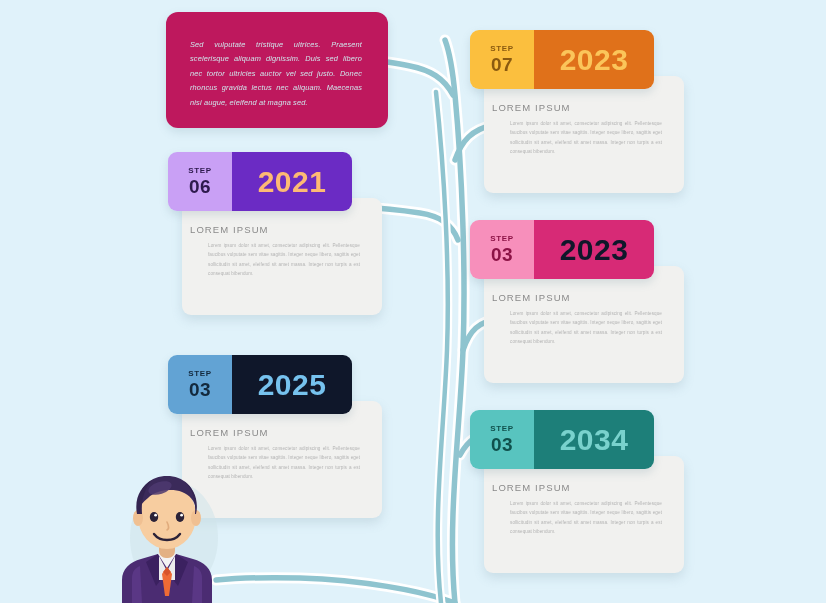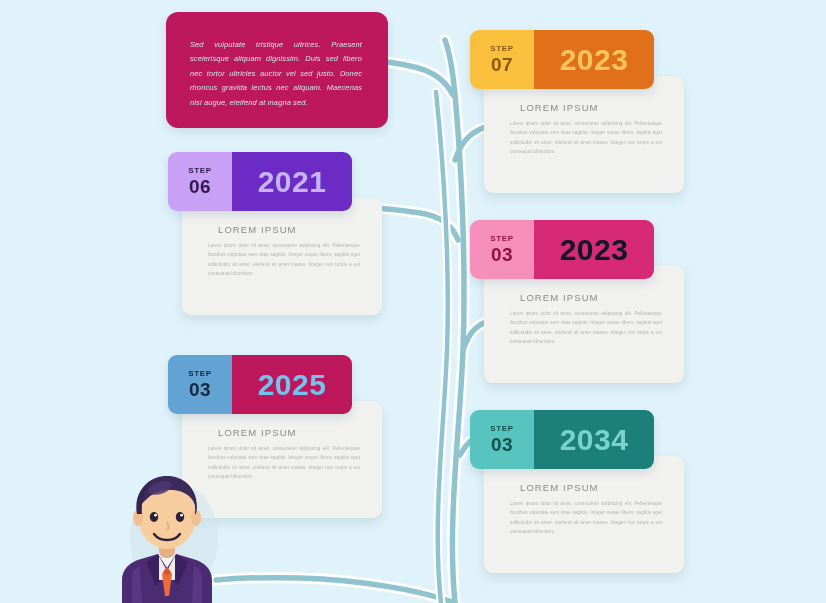--- a/index.html
+++ b/index.html
@@ -67,21 +67,21 @@
     left: 14px;
     top: 46px;
     width: 200px;
     height: 117px;
     background: #f1f1ef;
     border-radius: 9px;
     box-shadow: 0 5px 11px rgba(110,140,155,0.20);
   }
   .card-body .body-title {
     position: absolute;
-    left: 36px;
+    left: 8px;
     top: 26px;
     font-size: 9.5px;
     letter-spacing: 1.1px;
     color: #8a8a8a;
   }
   .card-body .body-text {
     position: absolute;
     left: 26px;
     top: 43px;
     width: 152px;
@@ -202,21 +202,21 @@
   <div class="step-card" id="step-card-1" style="left: 168px; top: 152px;">
     <div class="card-body" style="background: rgb(241, 241, 239);">
       <div class="body-title" style="color: rgb(138, 138, 138);">LOREM IPSUM</div>
       <div class="body-text" style="color: rgb(180, 180, 180);">Lorem ipsum dolor sit amet, consectetur adipiscing elit. Pellentesque faucibus vulputate sem vitae sagittis. Integer neque libero, sagittis eget sollicitudin sit amet, eleifend sit amet massa. Integer non turpis a est consequat bibendum.</div>
     </div>
     <div class="card-header">
       <div class="hdr-step" style="background: rgb(201, 160, 245); color: rgb(46, 26, 77);">
         <div class="step-word">STEP</div>
         <div class="step-num">06</div>
       </div>
-      <div class="hdr-year" style="background: rgb(107, 43, 196); color: #c4b5fd;">2021</div>
+      <div class="hdr-year" style="background: rgb(107, 43, 196); color: #fdba74;">2021</div>
     </div>
   </div>
 
   <div class="step-card" id="step-card-2" style="left: 470px; top: 220px;">
     <div class="card-body" style="background: rgb(241, 241, 239);">
       <div class="body-title" style="color: rgb(138, 138, 138);">LOREM IPSUM</div>
       <div class="body-text" style="color: rgb(180, 180, 180);">Lorem ipsum dolor sit amet, consectetur adipiscing elit. Pellentesque faucibus vulputate sem vitae sagittis. Integer neque libero, sagittis eget sollicitudin sit amet, eleifend sit amet massa. Integer non turpis a est consequat bibendum.</div>
     </div>
     <div class="card-header">
       <div class="hdr-step" style="background: rgb(247, 143, 187); color: rgb(140, 19, 70);">
@@ -230,21 +230,21 @@
   <div class="step-card" id="step-card-3" style="left: 168px; top: 355px;">
     <div class="card-body" style="background: rgb(241, 241, 239);">
       <div class="body-title" style="color: rgb(138, 138, 138);">LOREM IPSUM</div>
       <div class="body-text" style="color: rgb(180, 180, 180);">Lorem ipsum dolor sit amet, consectetur adipiscing elit. Pellentesque faucibus vulputate sem vitae sagittis. Integer neque libero, sagittis eget sollicitudin sit amet, eleifend sit amet massa. Integer non turpis a est consequat bibendum.</div>
     </div>
     <div class="card-header">
       <div class="hdr-step" style="background: rgb(98, 163, 212); color: rgb(19, 41, 61);">
         <div class="step-word">STEP</div>
         <div class="step-num">03</div>
       </div>
-      <div class="hdr-year" style="background: #be185d; color: rgb(118, 194, 238);">2025</div>
+      <div class="hdr-year" style="background: #0f172a; color: rgb(118, 194, 238);">2025</div>
     </div>
   </div>
 
   <div class="step-card" id="step-card-4" style="left: 470px; top: 410px;">
     <div class="card-body" style="background: rgb(241, 241, 239);">
       <div class="body-title" style="color: rgb(138, 138, 138);">LOREM IPSUM</div>
       <div class="body-text" style="color: rgb(180, 180, 180);">Lorem ipsum dolor sit amet, consectetur adipiscing elit. Pellentesque faucibus vulputate sem vitae sagittis. Integer neque libero, sagittis eget sollicitudin sit amet, eleifend sit amet massa. Integer non turpis a est consequat bibendum.</div>
     </div>
     <div class="card-header">
       <div class="hdr-step" style="background: rgb(88, 196, 191); color: rgb(16, 81, 77);">

